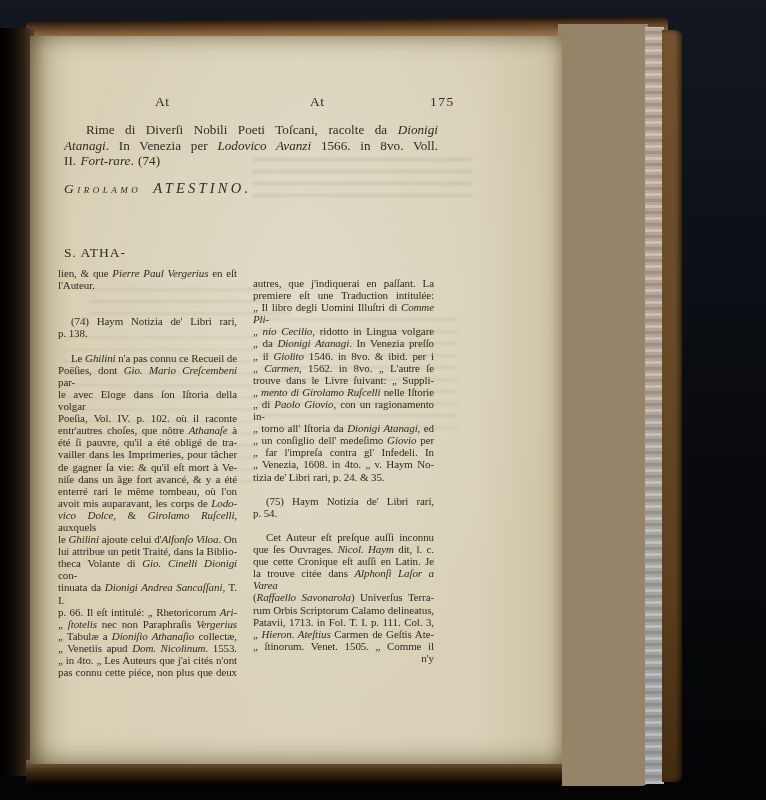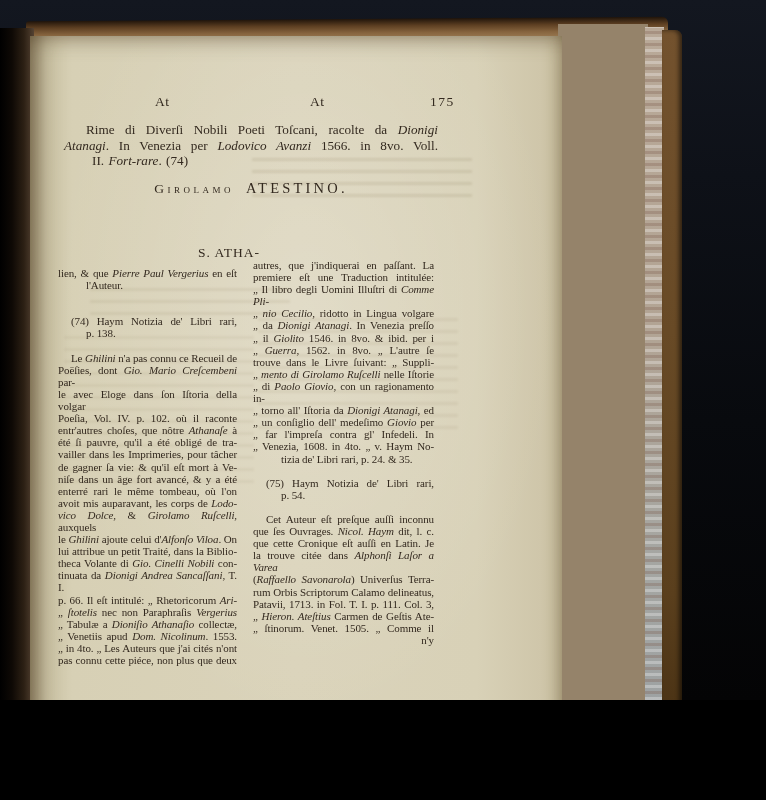--- a/index.html
+++ b/index.html
@@ -1,17 +1,17 @@
 <!DOCTYPE html>
 <html><head>
 <meta charset="utf-8">
 <style>
   html,body{margin:0;padding:0;background:#000;}
   .scene{
-    position:relative;width:766px;height:700px;overflow:hidden;
+    position:relative;width:766px;height:800px;overflow:hidden;
     background:linear-gradient(180deg,#131720 0%,#0e1118 25%,#080a0e 60%,#040405 100%);
     font-family:"Liberation Serif","DejaVu Serif",serif;
   }
   
   .top-edge{
     position:absolute;left:26px;top:19px;width:642px;height:20px;
     background:linear-gradient(180deg,#20140a 0%,#5d3f22 35%,#86643e 70%,#9a7a52 100%);
     transform:skewY(-.4deg);border-radius:3px 6px 0 0;
   }
   .gutter{
@@ -66,29 +66,29 @@
   .sm3{left:228px;top:282px;width:200px;height:120px;opacity:.35;}
   .sm4{left:34px;top:300px;width:190px;height:150px;opacity:.3;}
   
   .hdr span{position:absolute;font-size:13.5px;letter-spacing:.6px;}
   .hdr .h1{left:125px;top:58px;}
   .hdr .h2{left:280px;top:58px;}
   .hdr .h3{left:384px;top:58px;letter-spacing:1.5px;margin-left:16px;}
   .entry{position:absolute;left:34px;width:374px;font-size:13.2px;line-height:15.6px;word-spacing:1px;}
   .entry1{top:86px;}
   .entry2{top:165px;}
-  .heading{position:absolute;left:34px;top:143px;width:374px;text-align:center;white-space:nowrap;}
+  .heading{position:absolute;left:34px;top:143px;width:374px;white-space:nowrap;font-style:italic;}
   .heading .hw1{font-variant:small-caps;font-size:13.5px;letter-spacing:3.5px;}
   .heading .hw2{font-size:14.5px;letter-spacing:3.2px;margin-left:8px;}
-  .catchword{position:absolute;left:16px;top:209px;width:366px;text-align:center;font-size:13.5px;letter-spacing:1px;}
+  .catchword{position:absolute;left:34px;top:209px;width:366px;text-align:left;font-size:13.5px;letter-spacing:1px;}
   .fncol{position:absolute;font-size:11px;line-height:12.1px;letter-spacing:-.1px;}
   .fnleft{left:28px;top:231px;width:179px;}
-  .fnright{left:223px;top:223px;width:181px;}
+  .fnright{left:223px;top:241px;width:181px;}
   .ln{text-align:justify;text-align-last:justify;min-height:1em;}
-  .ln.end{text-align-last:left;margin-left:28px;}
+  .ln.end{text-align-last:left;}
   .ln.right{text-align:center;text-align-last:right;}
   .fncol .ln.indent{text-indent:13px;}
   .entry .ln.indent{text-indent:22px;}
   .ln i{font-style:italic;}
 </style>
 </head>
 <body>
 
 <div class="scene">
   <div class="top-edge"></div>
@@ -139,37 +139,37 @@
         <div class="ln">entr'autres choſes, que nôtre <i>Athanaſe</i> à</div>
         <div class="ln">été ſi pauvre, qu'il a été obligé de tra-</div>
         <div class="ln">vailler dans les Imprimeries, pour tâcher</div>
         <div class="ln">de gagner ſa vie: &amp; qu'il eſt mort à Ve-</div>
         <div class="ln">niſe dans un âge fort avancé, &amp; y a été</div>
         <div class="ln">enterré rari le même tombeau, où l'on</div>
         <div class="ln">avoit mis auparavant, les corps de <i>Lodo-</i></div>
         <div class="ln"><i>vico Dolce</i>, &amp; <i>Girolamo Ruſcelli</i>, auxquels</div>
         <div class="ln">le <i>Ghilini</i> ajoute celui d'<i>Alfonſo Viloa</i>. On</div>
         <div class="ln">lui attribue un petit Traité, dans la Biblio-</div>
-        <div class="ln">theca Volante di <i>Gio. Cinelli Nobili</i> con-</div>
+        <div class="ln">theca Volante di <i>Gio. Cinelli Dionigi</i> con-</div>
         <div class="ln">tinuata da <i>Dionigi Andrea Sancaſſani</i>, T. I.</div>
         <div class="ln">p. 66. Il eſt intitulé: „ Rhetoricorum <i>Ari-</i></div>
         <div class="ln">„ <i>ſtotelis</i> nec non Paraphraſis <i>Vergerius</i></div>
         <div class="ln">„ Tabulæ a <i>Dioniſio Athanaſio</i> collectæ,</div>
         <div class="ln">„ Venetiis apud <i>Dom. Nicolinum</i>. 1553.</div>
         <div class="ln">„ in 4to. „ Les Auteurs que j'ai cités n'ont</div>
         <div class="ln">pas connu cette piéce, non plus que deux</div>
       </div>
     <div class="fncol fnright">
         <div class="ln">autres, que j'indiquerai en paſſant. La</div>
         <div class="ln">premiere eſt une Traduction intitulée:</div>
         <div class="ln">„ Il libro degli Uomini Illuſtri di <i>Comme Pli-</i></div>
         <div class="ln">„ <i>nio Cecilio</i>, ridotto in Lingua volgare</div>
         <div class="ln">„ da <i>Dionigi Atanagi</i>. In Venezia preſſo</div>
         <div class="ln">„ il <i>Giolito</i> 1546. in 8vo. &amp; ibid. per i</div>
-        <div class="ln">„ <i>Guerra</i>, 1562. in 8vo. „ L'autre ſe</div>
+        <div class="ln">„ <i>Carmen</i>, 1562. in 8vo. „ L'autre ſe</div>
         <div class="ln">trouve dans le Livre ſuivant: „ Suppli-</div>
         <div class="ln">„ <i>mento di Girolamo Ruſcelli</i> nelle Iſtorie</div>
         <div class="ln">„ di <i>Paolo Giovio</i>, con un ragionamento in-</div>
         <div class="ln">„ torno all' Iſtoria da <i>Dionigi Atanagi</i>, ed</div>
         <div class="ln">„ un conſiglio dell' medeſimo <i>Giovio</i> per</div>
         <div class="ln">„ far l'impreſa contra gl' Infedeli. In</div>
         <div class="ln">„ Venezia, 1608. in 4to. „ v. Haym No-</div>
         <div class="ln end">tizia de' Libri rari, p. 24. &amp; 35.</div>
         <div class="ln blank">&nbsp;</div>
         <div class="ln indent">(75) Haym Notizia de' Libri rari,</div>

